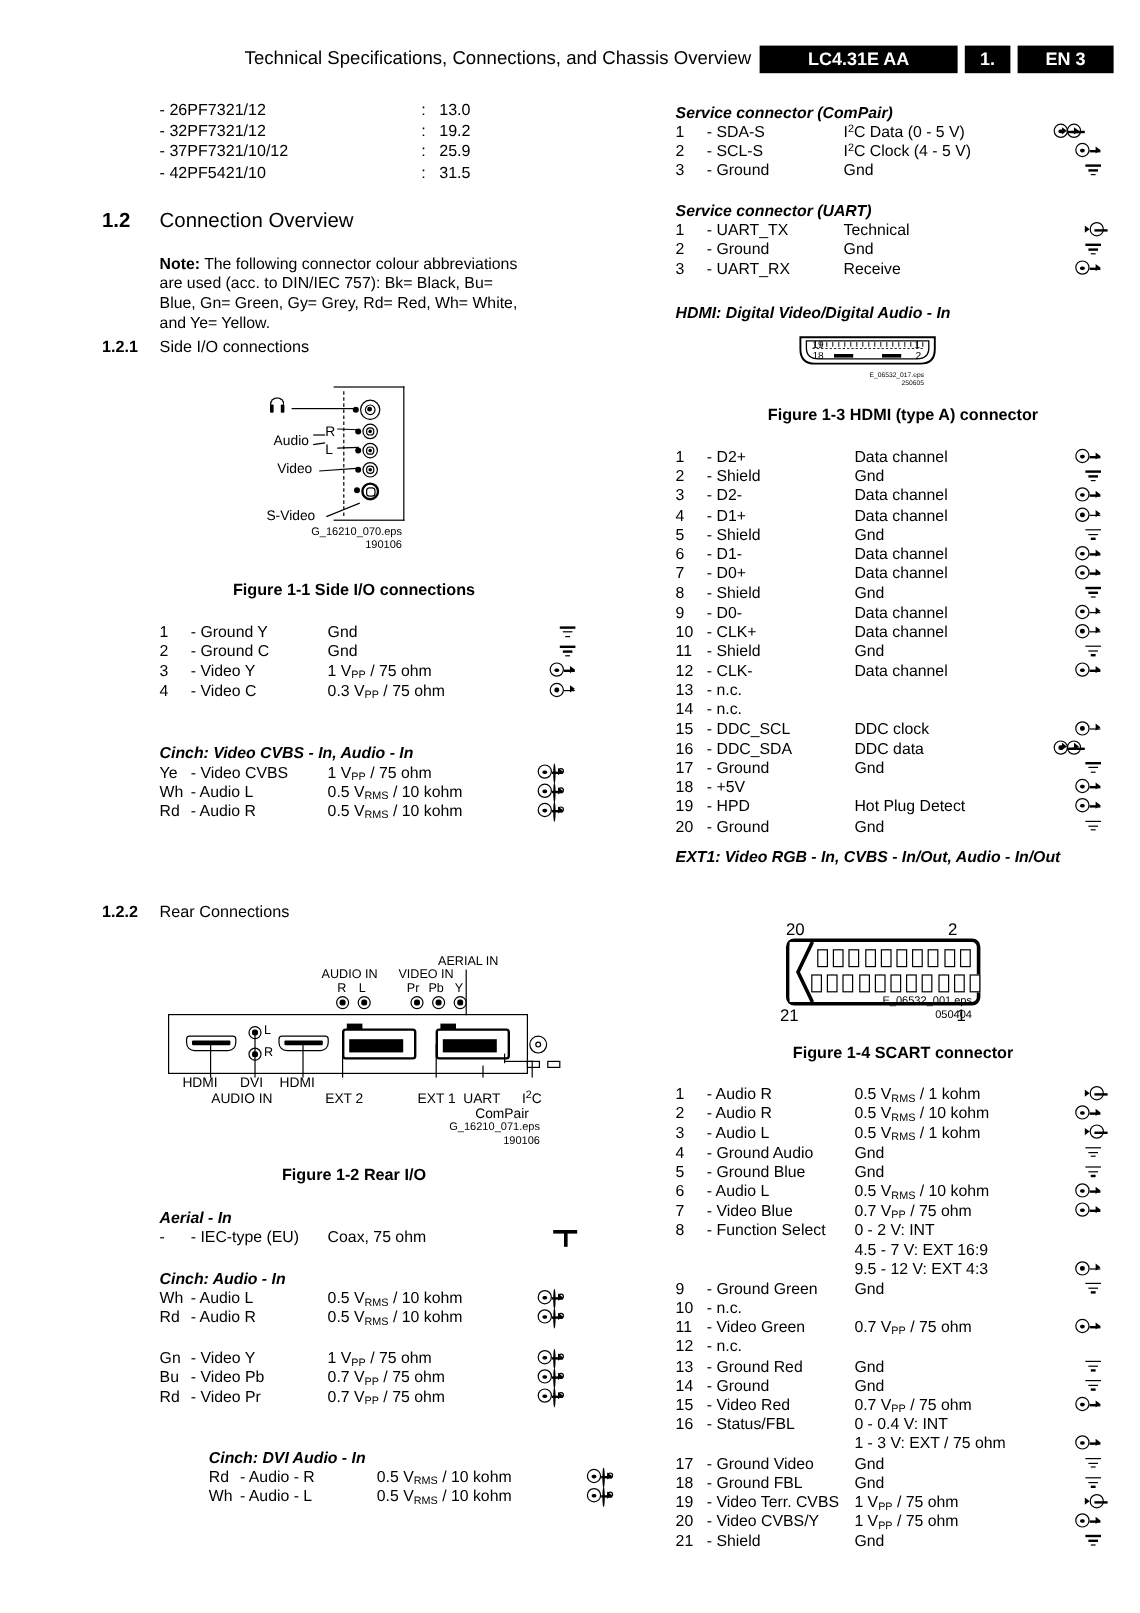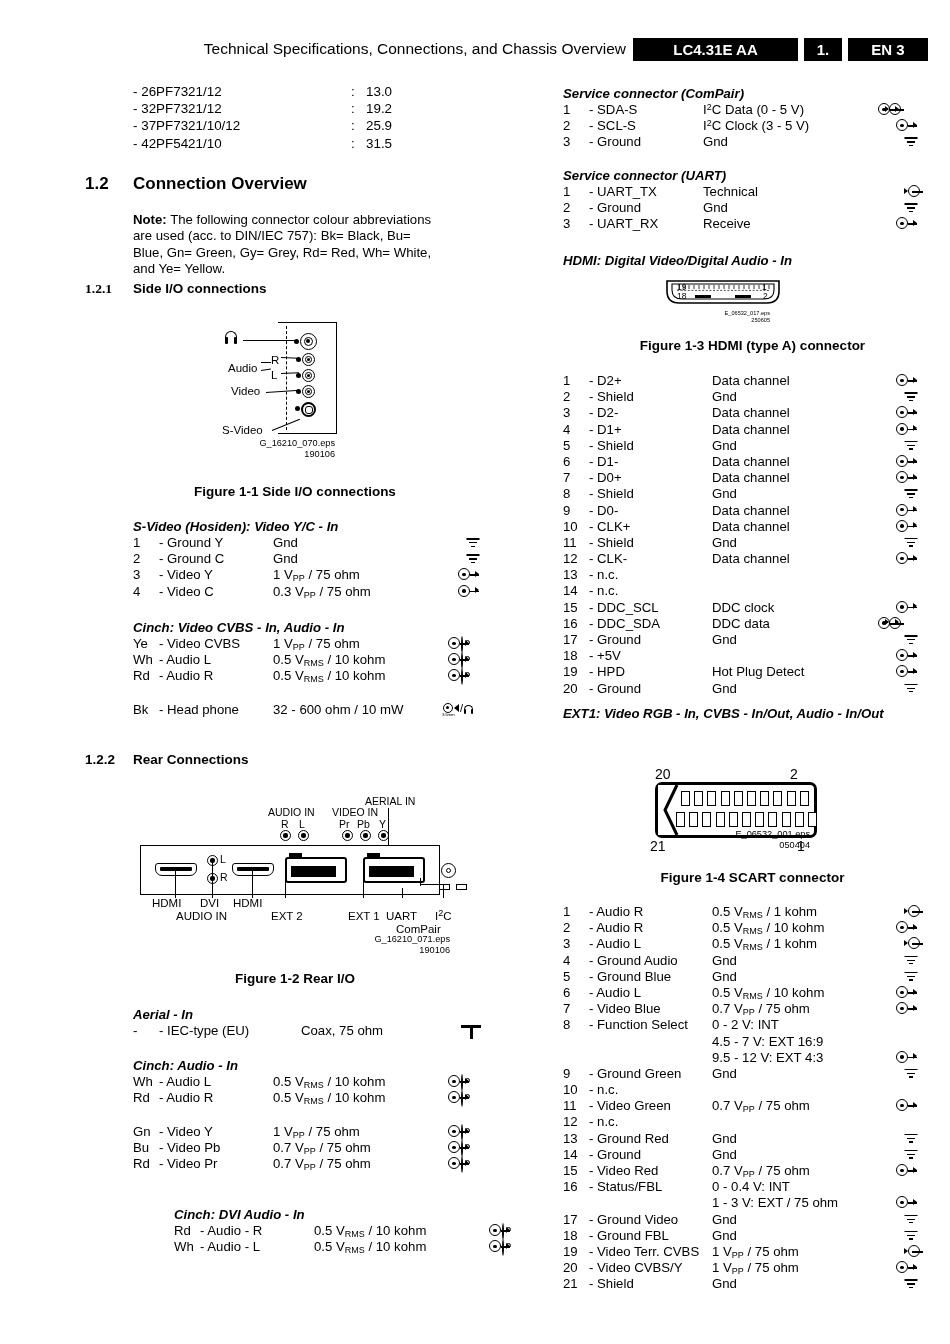--- a/index.html
+++ b/index.html
@@ -14,21 +14,21 @@
   .hdr-title{position:absolute;right:324px;top:2px;font-size:15.5px;white-space:nowrap;}
   .badge{position:absolute;top:0;background:#000;color:#fff;font-weight:bold;
          font-size:15px;text-align:center;line-height:23px;height:23px;}
   .badge-chassis{right:152px;width:165px;}
   .badge-section{right:108px;width:38px;}
   .badge-page{right:22px;width:80px;}
 
   
   .abs{position:absolute;}
   .sec-num{position:absolute;font-weight:bold;font-size:13.5px;}
-  .sec-title{position:absolute;font-weight:bold;}
+  .sec-title{position:absolute;font-weight:normal;}
   .h2-title{font-size:17px;}
   .h3-title{font-size:13.5px;}
 
   .note{position:absolute;font-size:13.2px;line-height:16.4px;width:300px;}
   .note b{font-weight:bold;}
 
   
   .spec{position:absolute;font-size:13.2px;}
   .spec .grp{font-style:italic;font-weight:bold;font-size:13.2px;margin-bottom:1px;
              white-space:nowrap;}
@@ -166,21 +166,21 @@
     <span class="m-colon">:</span>
     <span class="m-val">31.5</span>
   </div>
 </div>
 
 <div class="sec-num" style="left:85px;top:174px;font-size:17px;">1.2</div>
 <div class="sec-title h2-title" style="left:133px;top:174px;">Connection Overview</div>
 
 <div class="note" style="left:133px;top:212px;"><b>Note:</b><span> The following connector colour abbreviations are used (acc. to DIN/IEC 757): Bk= Black, Bu= Blue, Gn= Green, Gy= Grey, Rd= Red, Wh= White, and Ye= Yellow.</span></div>
 
-<div class="sec-num" style="left:85px;top:281px;font-family:Liberation Serif, serif;">1.2.1</div>
+<div class="sec-num" style="left:85px;top:281px;">1.2.1</div>
 <div class="sec-title h3-title" style="left:133px;top:281px;">Side I/O connections</div>
 
 <div id="fig-side">
   <div class="dash"></div>
 
   <div class="jack" style="left:22px;top:10px;width:17px;height:17px;">
     <div class="in1" style="left:2.5px;top:2.5px;width:9px;height:9px;"></div>
     <div class="cc" style="left:5px;top:5px;width:4px;height:4px;"></div>
   </div>
   <div class="jack" style="left:24px;top:30px;width:13px;height:13px;">
@@ -225,21 +225,20 @@
 <div class="side-lbl" style="left:222px;top:424px;">S-Video</div>
 <div class="lead" style="left:272px;top:430px;width:30px;transform:rotate(-22deg);"></div>
 
 <div class="eps" style="left:180px;top:438px;width:155px;">
   <div>G_16210_070.eps</div>
   <div>190106</div>
 </div>
 <div class="fig-cap" style="left:85px;top:484px;width:420px;">Figure 1-1 Side I/O connections</div>
 
 <div class="spec" style="left:133px;top:519px;width:370px;">
-  <div class="grp">S-Video (Hosiden): Video Y/C - In</div>
   <div class="row">
     <span class="c-pin">1</span>
     <span class="c-name" style="left:26px;">- Ground Y</span>
     <span class="c-val" style="left:140px;">Gnd</span>
     <span class="c-ico" style="left:340px;top:2px;"><span class="ic-gnd"><i></i><i></i><i></i></span></span>
   </div>
   <div class="row">
     <span class="c-pin">2</span>
     <span class="c-name" style="left:26px;">- Ground C</span>
     <span class="c-val" style="left:140px;">Gnd</span>
@@ -275,28 +274,20 @@
   </div>
   <div class="row">
     <span class="c-pin">Rd</span>
     <span class="c-name" style="left:26px;">- Audio R</span>
     <span class="c-val" style="left:140px;"><span>0.5 V</span><sub>RMS</sub><span> / 10 kohm</span></span>
     <span class="c-ico" style="left:327px;top:1px;"><span class="ic-in"><span class="stem"></span><span class="head"></span><span class="cir"></span><span class="dot"></span></span><span class="ic-cinch" style="margin-left:1px;"></span></span>
   </div>
 </div>
 
 <div class="spec" style="left:133px;top:702px;width:370px;">
-  <div class="row">
-    <span class="c-pin">Bk</span>
-    <span class="c-name" style="left:26px;">- Head phone</span>
-    <span class="c-val" style="left:140px;">32 - 600 ohm / 10 mW</span>
-    <span class="c-ico" style="left:310px;top:1px;">
-      <span class="ic-hp"><span class="jk"></span><span class="mm">3.5mm</span><span class="sp"></span><span class="sl">/</span><span class="hs"></span><span class="he l"></span><span class="he r"></span></span>
-    </span>
-  </div>
 </div>
 
 <div class="sec-num" style="left:85px;top:752px;">1.2.2</div>
 <div class="sec-title h3-title" style="left:133px;top:752px;">Rear Connections</div>
 
 <div id="fig-rear">
   <div class="hdmi-port" style="left:14px;top:17px;"></div>
   <div class="rca" style="left:66px;top:9px;"></div>
   <div class="rca" style="left:66px;top:27px;"></div>
   <div class="rlbl" style="left:79px;top:7px;">L</div>
@@ -356,21 +347,21 @@
   <div>G_16210_071.eps</div>
   <div>190106</div>
 </div>
 <div class="fig-cap" style="left:85px;top:971px;width:420px;">Figure 1-2 Rear I/O</div>
 
 <div class="spec" style="left:133px;top:1007px;width:370px;">
   <div class="grp">Aerial - In</div>
   <div class="row">
     <span class="c-pin">-</span>
     <span class="c-name" style="left:26px;">- IEC-type (EU)</span>
-    <span class="c-val" style="left:140px;margin-left:28px;">Coax, 75 ohm</span>
+    <span class="c-val" style="left:140px;">Coax, 75 ohm</span>
     <span class="c-ico" style="left:328px;top:2px;"><span class="ic-aer"><span class="bar"></span><span class="post"></span></span></span>
   </div>
 </div>
 
 <div class="spec" style="left:133px;top:1058px;width:370px;">
   <div class="grp">Cinch: Audio - In</div>
   <div class="row">
     <span class="c-pin">Wh</span>
     <span class="c-name" style="left:26px;">- Audio L</span>
     <span class="c-val" style="left:140px;"><span>0.5 V</span><sub>RMS</sub><span> / 10 kohm</span></span>
@@ -425,21 +416,21 @@
   <div class="grp">Service connector (ComPair)</div>
   <div class="row">
     <span class="c-pin">1</span>
     <span class="c-name" style="left:26px;">- SDA-S</span>
     <span class="c-val" style="left:140px;"><span>I</span><sup>2</sup><span>C Data (0 - 5 V)</span></span>
     <span class="c-ico" style="left:327px;top:1px;"><span class="ic-in"><span class="stem"></span><span class="head"></span><span class="cir"></span><span class="dot"></span></span><span class="ic-out" style="margin-left:-1px;"><span class="cir"></span><span class="stem"></span><span class="head"></span></span></span>
   </div>
   <div class="row">
     <span class="c-pin">2</span>
     <span class="c-name" style="left:26px;">- SCL-S</span>
-    <span class="c-val" style="left:140px;"><span>I</span><sup>2</sup><span>C Clock (3 - 5 V)</span></span>
+    <span class="c-val" style="left:140px;"><span>I</span><sup>2</sup><span>C Clock (4 - 5 V)</span></span>
     <span class="c-ico" style="left:345px;top:1px;"><span class="ic-in"><span class="stem"></span><span class="head"></span><span class="cir"></span><span class="dot"></span></span></span>
   </div>
   <div class="row">
     <span class="c-pin">3</span>
     <span class="c-name" style="left:26px;">- Ground</span>
     <span class="c-val" style="left:140px;">Gnd</span>
     <span class="c-ico" style="left:348px;top:2px;"><span class="ic-gnd"><i></i><i></i><i></i></span></span>
   </div>
 </div>
 

